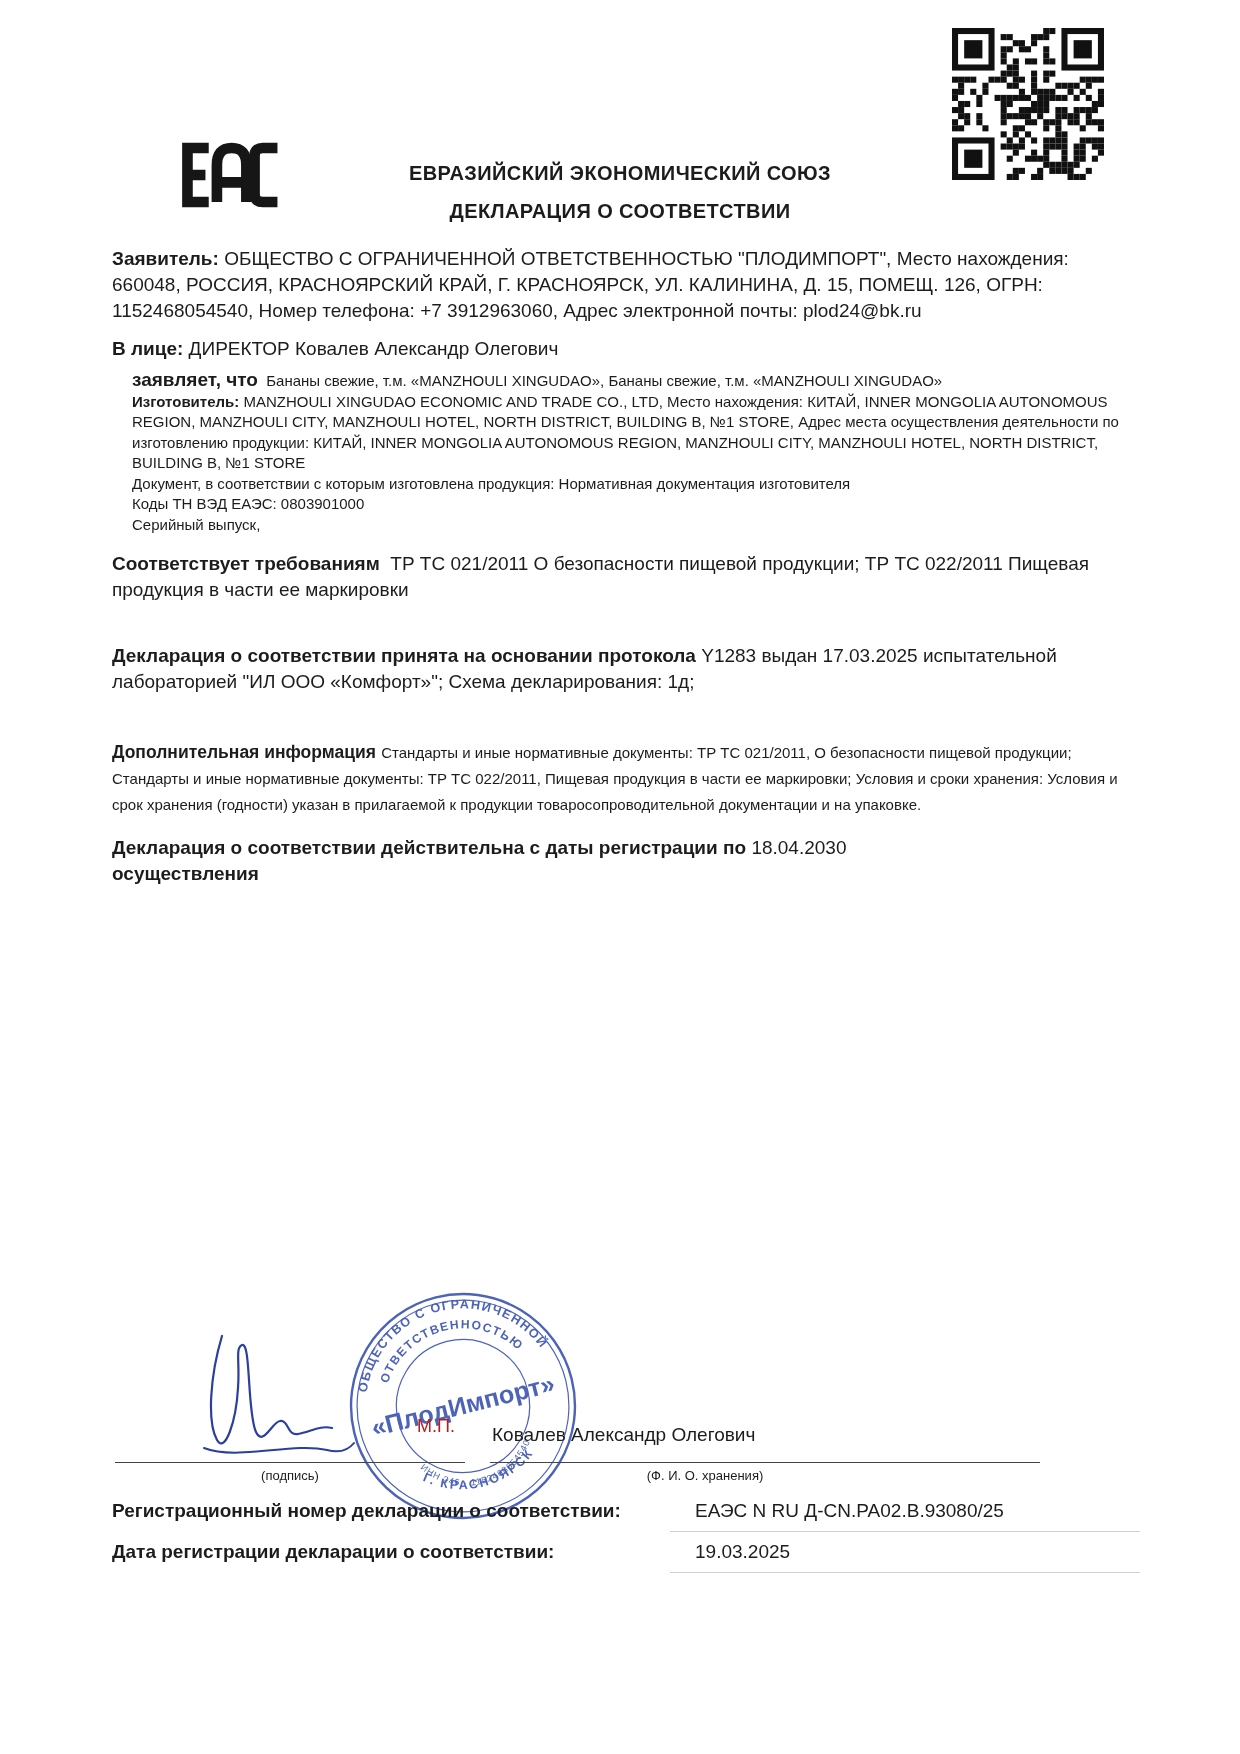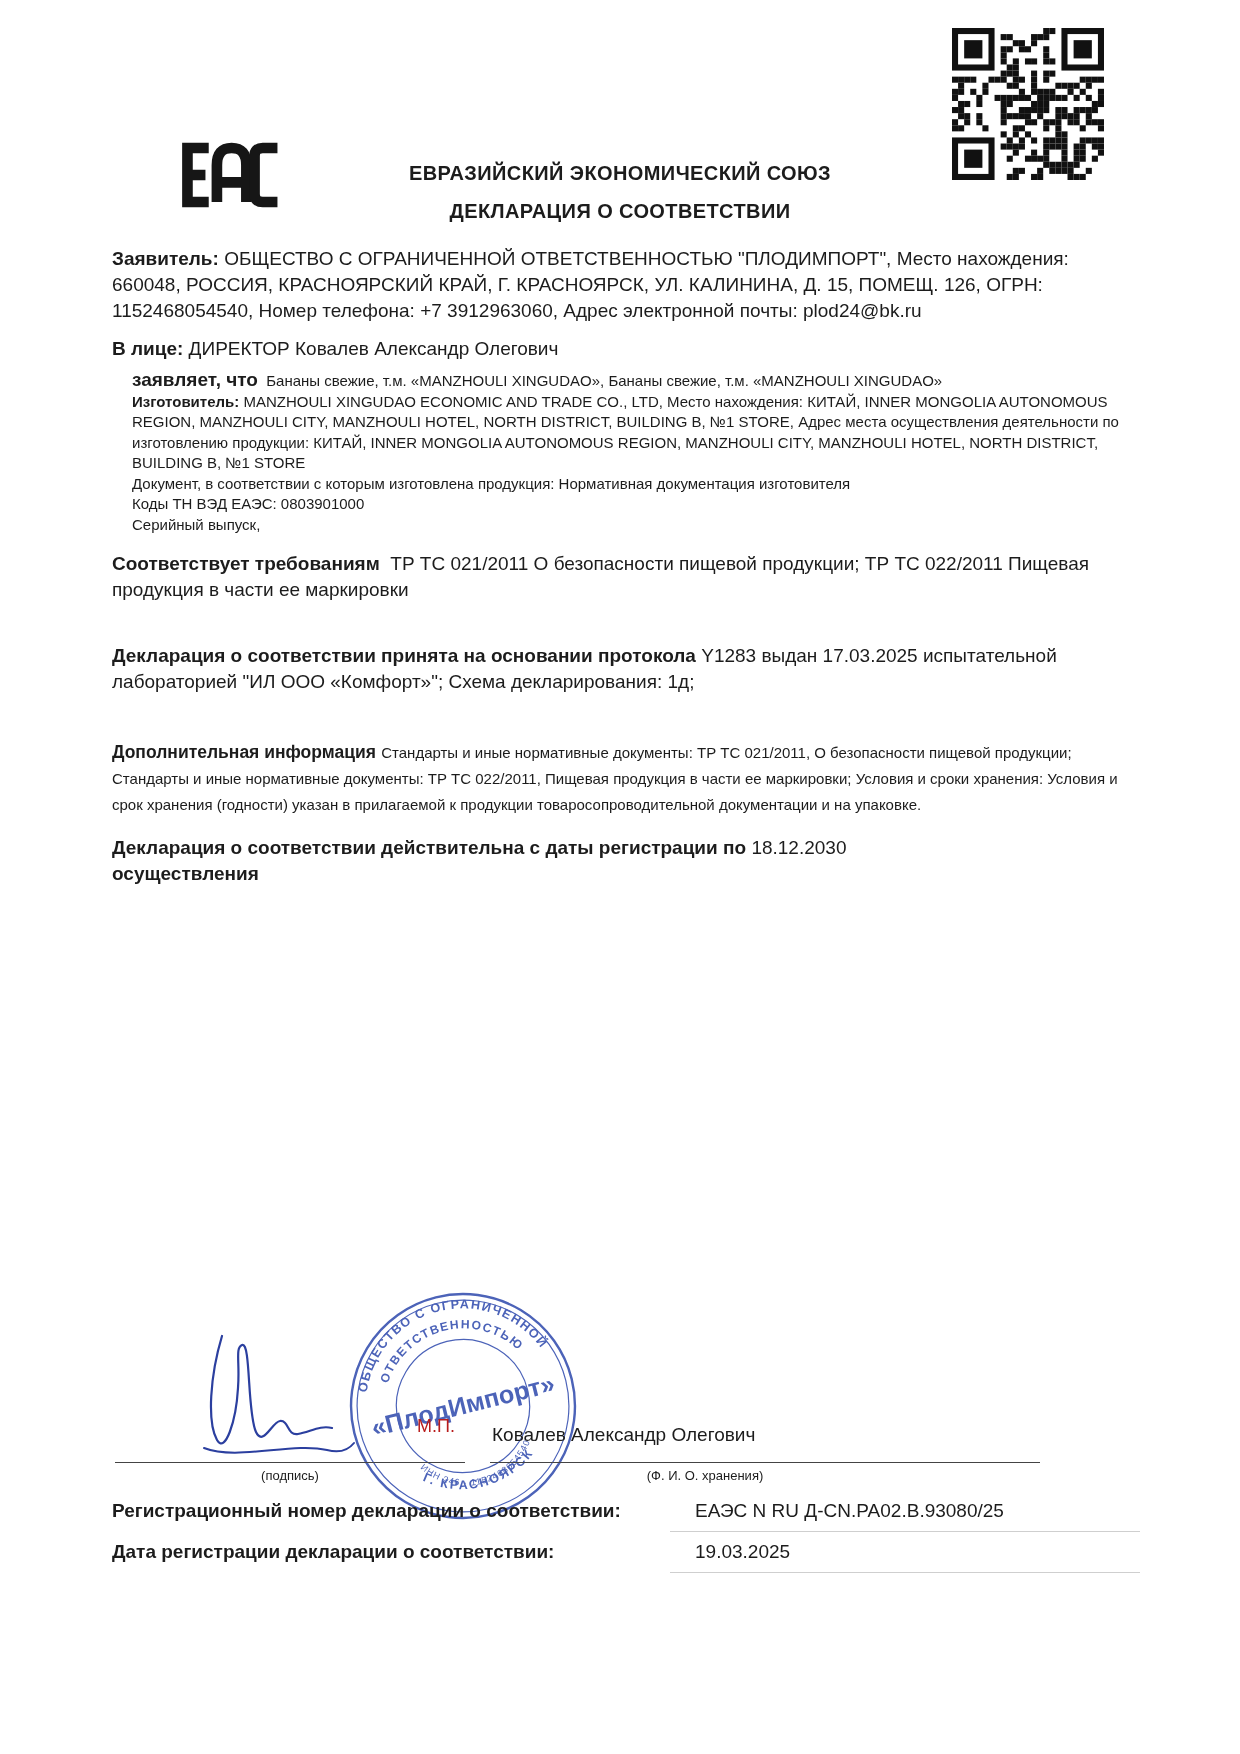--- a/index.html
+++ b/index.html
@@ -301,21 +301,21 @@
       <div>Коды ТН ВЭД ЕАЭС: 0803901000</div>
       <div>Серийный выпуск,</div>
     </div>
 
     <p class="para mt16"><b>Соответствует требованиям</b>&nbsp; <span>ТР ТС 021/2011 О безопасности пищевой продукции; ТР ТС 022/2011 Пищевая продукция в части ее маркировки</span></p>
 
     <p class="para mt40"><b>Декларация о соответствии принята на основании протокола</b> <span>Y1283 выдан 17.03.2025 испытательной лабораторией "ИЛ ООО «Комфорт»"; Схема декларирования: 1д;</span></p>
 
     <div class="para mt44"><b class="lbl18">Дополнительная информация</b> <span class="smalltext">Стандарты и иные нормативные документы: ТР ТС 021/2011, О безопасности пищевой продукции; Стандарты и иные нормативные документы: ТР ТС 022/2011, Пищевая продукция в части ее маркировки; Условия и сроки хранения: Условия и срок хранения (годности) указан в прилагаемой к продукции товаросопроводительной документации и на упаковке.</span></div>
 
-    <p class="para mt18"><b>Декларация о соответствии действительна с даты регистрации по</b> <span>18.12.2030</span> <b class="blk">осуществления</b></p>
+    <p class="para mt18"><b>Декларация о соответствии действительна с даты регистрации по</b> <span>18.04.2030</span> <b class="blk">осуществления</b></p>
   </div>
 
   <svg class="signature" viewBox="0 0 168 150">
     <path d="M30 18 C 18 58, 15 104, 25 122 C 33 136, 44 104, 46 70 C 48 44, 43 30, 50 27 C 59 23, 55 95, 64 114 C 71 129, 80 104, 88 103 C 97 102, 95 118, 106 116 C 118 114, 128 107, 140 110" fill="none" stroke="#2b3f9f" stroke-width="2.2" stroke-linecap="round"></path>
     <path d="M12 130 C 45 143, 100 124, 135 132 C 150 136, 158 130, 162 125" fill="none" stroke="#2b3f9f" stroke-width="2" stroke-linecap="round"></path>
   </svg>
 
   <svg class="stamp" viewBox="0 0 230 230">
     <defs>
       <path id="st-top1" d="M 22 138 A 96 96 0 1 1 208 138"></path>

